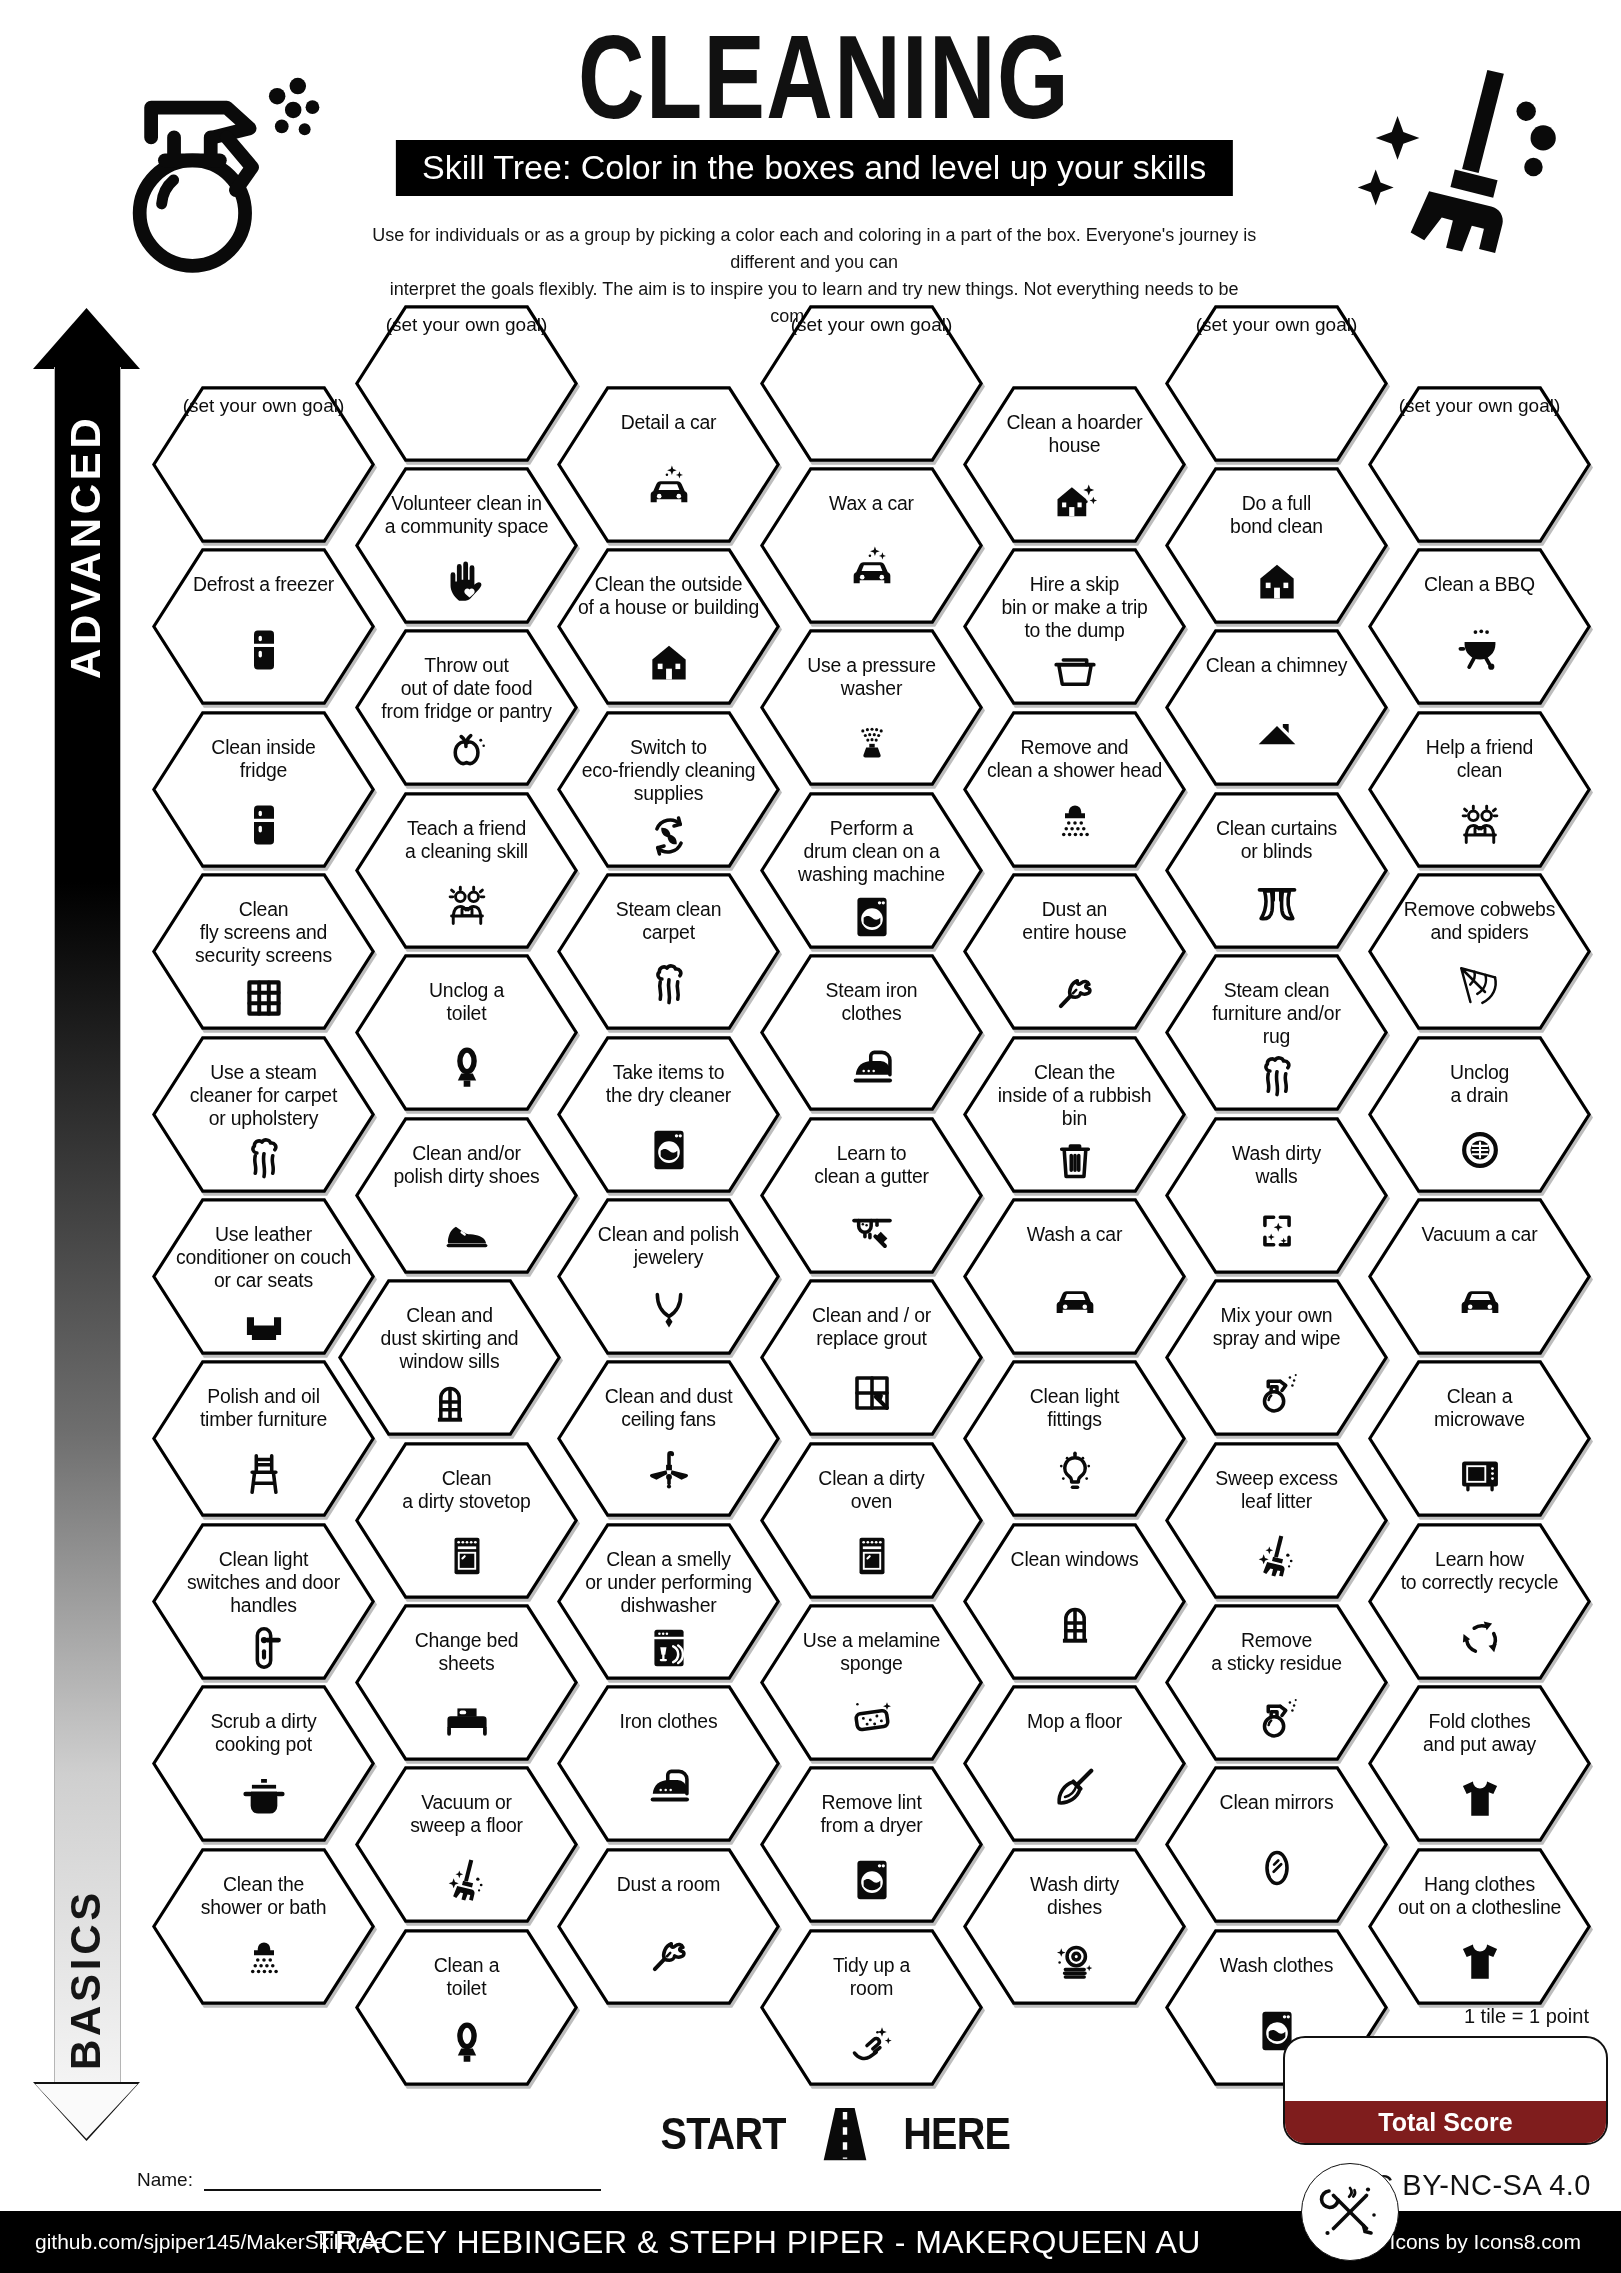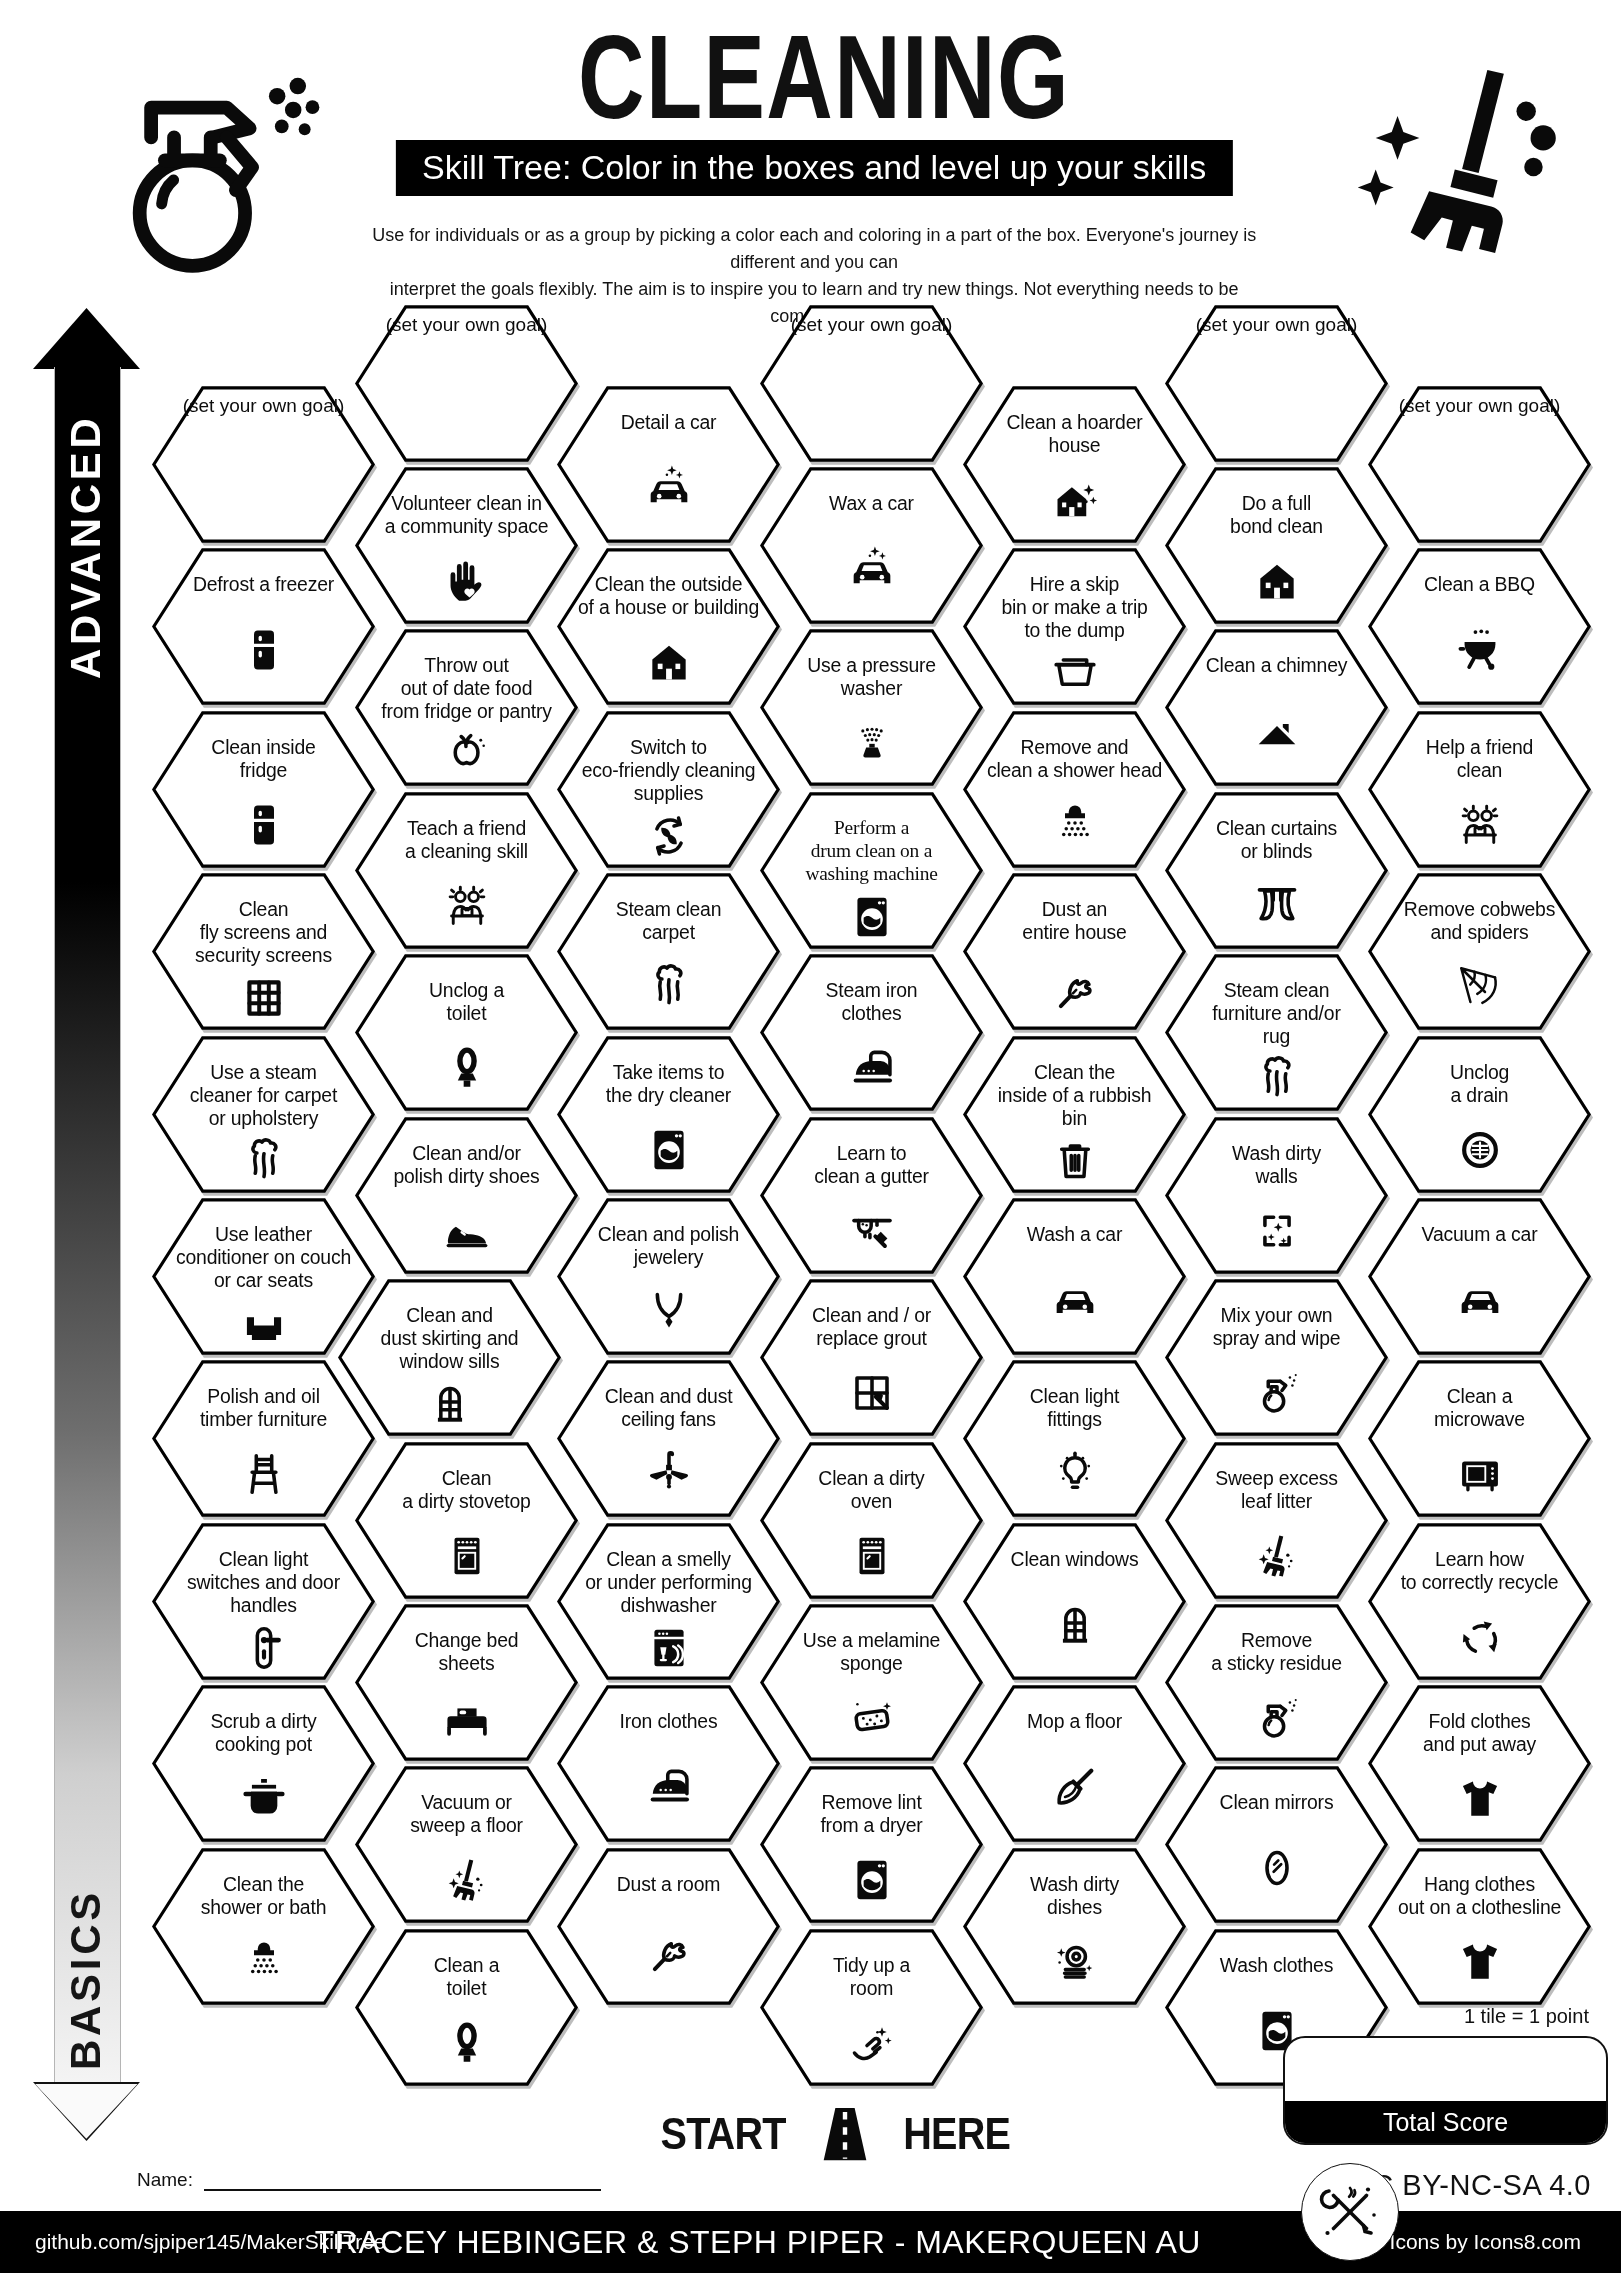--- a/index.html
+++ b/index.html
@@ -44,22 +44,22 @@
   #start-here{position:absolute;left:572px;top:2101px;width:526px;display:flex;align-items:center;justify-content:center;gap:14.8px;}
   #start-here .sh-word{font-size:45px;font-weight:bold;letter-spacing:-0.9px;transform:scaleX(.88);}
   #road-icon{width:72px;height:66px;color:#0a0a0a;}
   #road-icon svg{width:100%;height:100%;}
   #name-row{position:absolute;left:137px;top:2167px;display:flex;align-items:flex-end;}
   #name-label{font-size:19px;}
   #name-line{width:397px;border-bottom:2.3px solid #111;margin-left:11px;height:22px;}
   #points-note{position:absolute;left:1283px;top:2005px;width:306px;text-align:right;font-size:20px;}
   #score-box{position:absolute;left:1283px;top:2036px;width:325px;height:109px;background:#fff;
        border:2.3px solid #111;border-radius:22px;overflow:hidden;box-sizing:border-box;}
-  #score-bar{position:absolute;left:0;right:0;bottom:0;height:42px;background:#000000;color:#fff;
-       display:flex;align-items:center;justify-content:center;font-size:25px;}
+  #score-bar{position:absolute;left:0;right:0;bottom:0;height:42px;background:#7f1d1d;color:#fff;
+       display:flex;align-items:center;justify-content:center;font-size:25px;font-weight:bold;}
   #license{position:absolute;right:31px;top:2169px;font-size:29px;letter-spacing:0.5px;}
   #maker-logo{position:absolute;left:1301px;top:2163px;width:98px;height:98px;border-radius:50%;
        background:#fff;border:1.8px solid #111;z-index:5;display:flex;align-items:center;justify-content:center;color:#0a0a0a;box-sizing:border-box;}
   #maker-logo svg{width:72px;height:72px;}
   #footer-bar{position:absolute;left:0;top:2211px;width:100%;height:62px;background:#000;color:#fff;}
   #footer-bar .fb{position:absolute;top:0;height:100%;display:flex;align-items:center;}
   #fb-left{left:35px;font-size:21px;}
   #fb-center{left:50%;transform:translateX(-56%);font-size:32px;letter-spacing:0.5px;white-space:nowrap;}
   #fb-right{right:41px;font-size:21px;}
 </style>
@@ -697,21 +697,21 @@
                 <circle cx="10" cy="10.6" r=".75"></circle>
                 <circle cx="12" cy="10.4" r=".75"></circle>
                 <circle cx="14" cy="10.6" r=".75"></circle>
                 <rect x="10.7" y="12.4" width="2.6" height="1.8"></rect>
                 <path d="M9.2 14.2h5.6l1.3 3.6c.2.6-.2 1.2-.9 1.2H8.8c-.7 0-1.1-.6-.9-1.2z"></path>
               </g>
             </svg>
           </div>
         </div>
       </div>
-      <div class="hex" style="left: 760px; top: 792px; font-family: Liberation Serif, serif;">
+      <div class="hex" style="left: 760px; top: 792px;">
         <svg class="hexbg" viewBox="0 0 242 170" preserveAspectRatio="none">
           <polygon points="55,2 187,2 240,85 187,168 55,168 2,85" fill="#fff" stroke="#000" stroke-width="3.4"></polygon>
         </svg>
         <div class="hex-content">
           <div class="hex-label">Perform a
 drum clean on a
 washing machine</div>
           <div class="hex-icon">
             <svg viewBox="0 0 24 24" fill="none" stroke="currentColor" stroke-width="1.7" stroke-linecap="round" stroke-linejoin="round">
               <rect x="5" y="2.8" width="14" height="18.4" rx="1.4" fill="currentColor" stroke="none"></rect>

